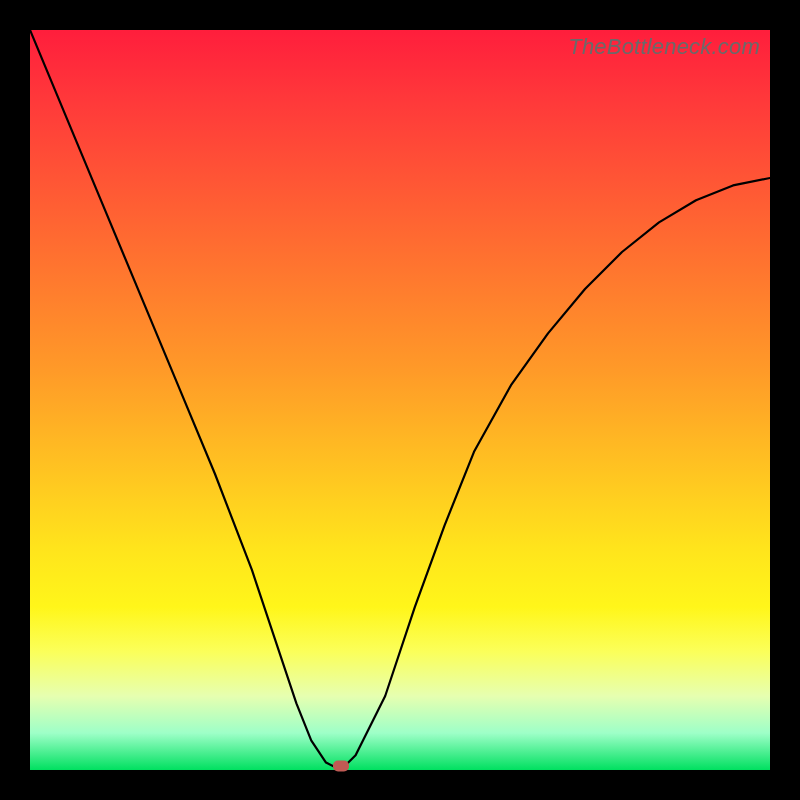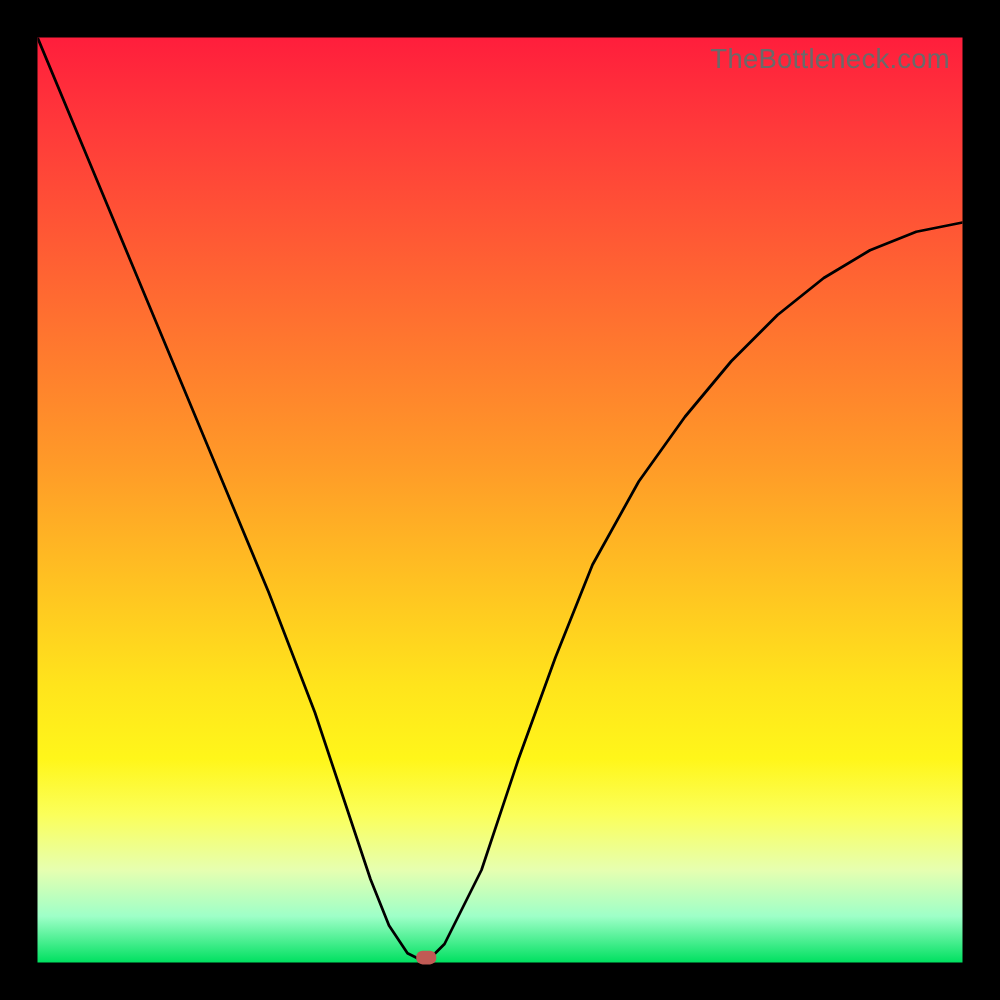--- a/index.html
+++ b/index.html
@@ -23,20 +23,21 @@
       #ff7a2e 34%,
       #ff9a28 46%,
       #ffbf22 58%,
       #ffe41c 70%,
       #fff61a 78%,
       #fbff5a 84%,
       #e6ffb0 90%,
       #9effc8 95%,
       #00e060 100%
     );
+    font-style: italic;
   }
   .watermark {
     position: absolute;
     top: 4px;
     right: 10px;
     font-family: Arial, Helvetica, sans-serif;
     font-size: 22px;
     color: #6a6a6a;
     font-weight: 500;
     letter-spacing: 0.2px;

